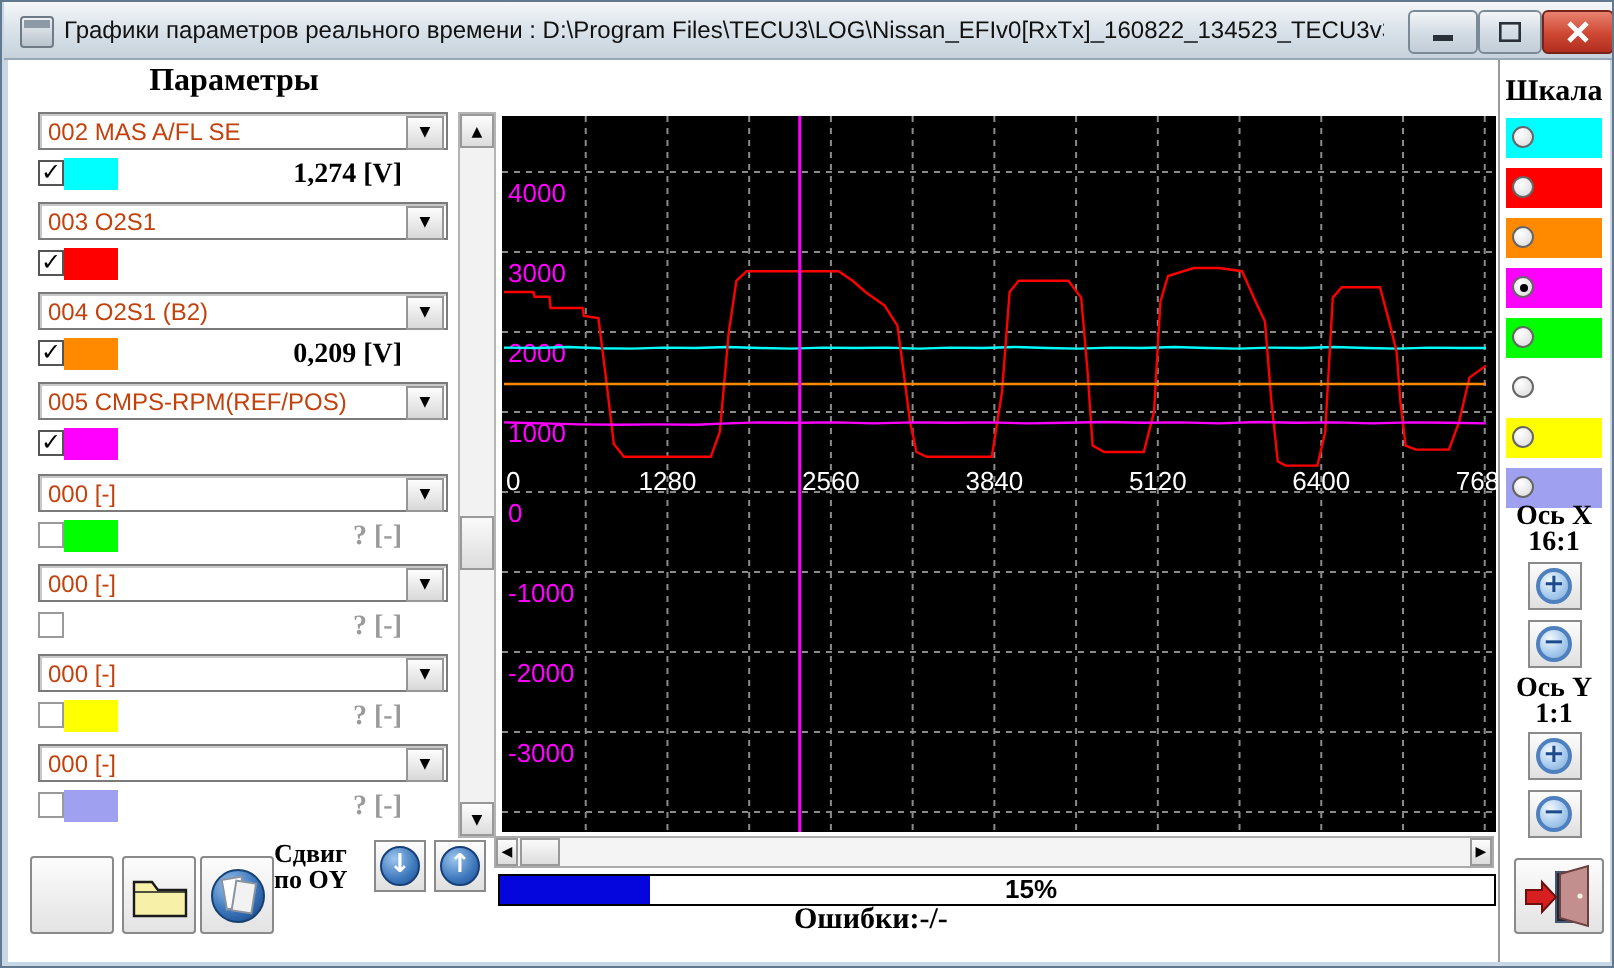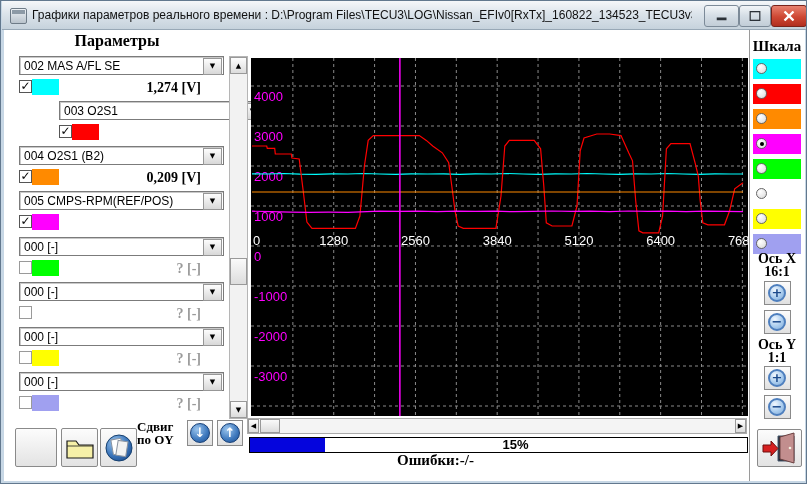--- a/index.html
+++ b/index.html
@@ -19,21 +19,21 @@
   .cap-btn svg{position:absolute;left:50%;top:50%;transform:translate(-50%,-50%);}
   .cap-min{left:702px;width:33px;}
   .cap-max{left:737px;width:30px;}
   .cap-close{left:769px;width:34px;background:linear-gradient(#E8826F,#CE4733 55%,#B12E1F);border-color:#78231A;}
   .client{position:absolute;left:3px;top:29px;width:801px;height:451px;background:#FFFFFF;}
   .params-header{position:absolute;left:8px;top:31px;width:216px;text-align:center;
        font:bold 16px "Liberation Serif",serif;color:#000;}
   .chgroup{position:absolute;width:205px;height:42px;}
   .dd{position:absolute;left:0;top:0;width:205px;height:19px;box-sizing:border-box;
        background:#fff;border:1px solid #7b7b7b;box-shadow:inset 1px 1px 0 #c9c9c9;}
-  .dd .dd-text{position:absolute;left:4px;top:2px;font-size:12px;color:#000000;white-space:nowrap;}
+  .dd .dd-text{position:absolute;left:4px;top:2px;font-size:12px;color:#c2410c;white-space:nowrap;}
   .dd .dd-arrow{position:absolute;right:1px;top:1px;width:17px;height:15px;
        background:linear-gradient(#FDFDFD,#D8D8D8);border:1px solid #979797;
        text-align:center;font-size:7px;line-height:15px;color:#000;}
   .cbox{position:absolute;left:0;top:24px;width:13px;height:13px;box-sizing:border-box;
        background:#fff;border:1px solid #555;font:bold 12px "DejaVu Sans",sans-serif;
        line-height:11px;text-align:center;color:#000;}
   .cbox.unchecked{border-color:#9a9a9a;}
   .swatch{position:absolute;left:13px;top:23px;width:27px;height:16px;}
   .chval{position:absolute;left:0;top:24px;width:182px;text-align:right;
        font:bold 14px "Liberation Serif",serif;color:#000;}
@@ -125,21 +125,21 @@
   <div id="channels">
       <div class="chgroup" style="left: 18px; top: 55px;">
         <div class="dd">
           <span class="dd-text">002 MAS A/FL SE</span>
           <span class="dd-arrow glyph">▼</span>
         </div>
         <div class="cbox">✓</div>
         <div class="swatch" style="background: rgb(0, 255, 255);"></div>
         <div class="chval">1,274 [V]</div>
       </div>
-      <div class="chgroup" style="left: 18px; top: 100px; margin-left: 40px;">
+      <div class="chgroup" style="left: 18px; top: 100px;">
         <div class="dd">
           <span class="dd-text">003 O2S1</span>
           <span class="dd-arrow glyph">▼</span>
         </div>
         <div class="cbox">✓</div>
         <div class="swatch" style="background: rgb(255, 0, 0);"></div>
       </div>
       <div class="chgroup" style="left: 18px; top: 145px;">
         <div class="dd">
           <span class="dd-text">004 O2S1 (B2)</span>

